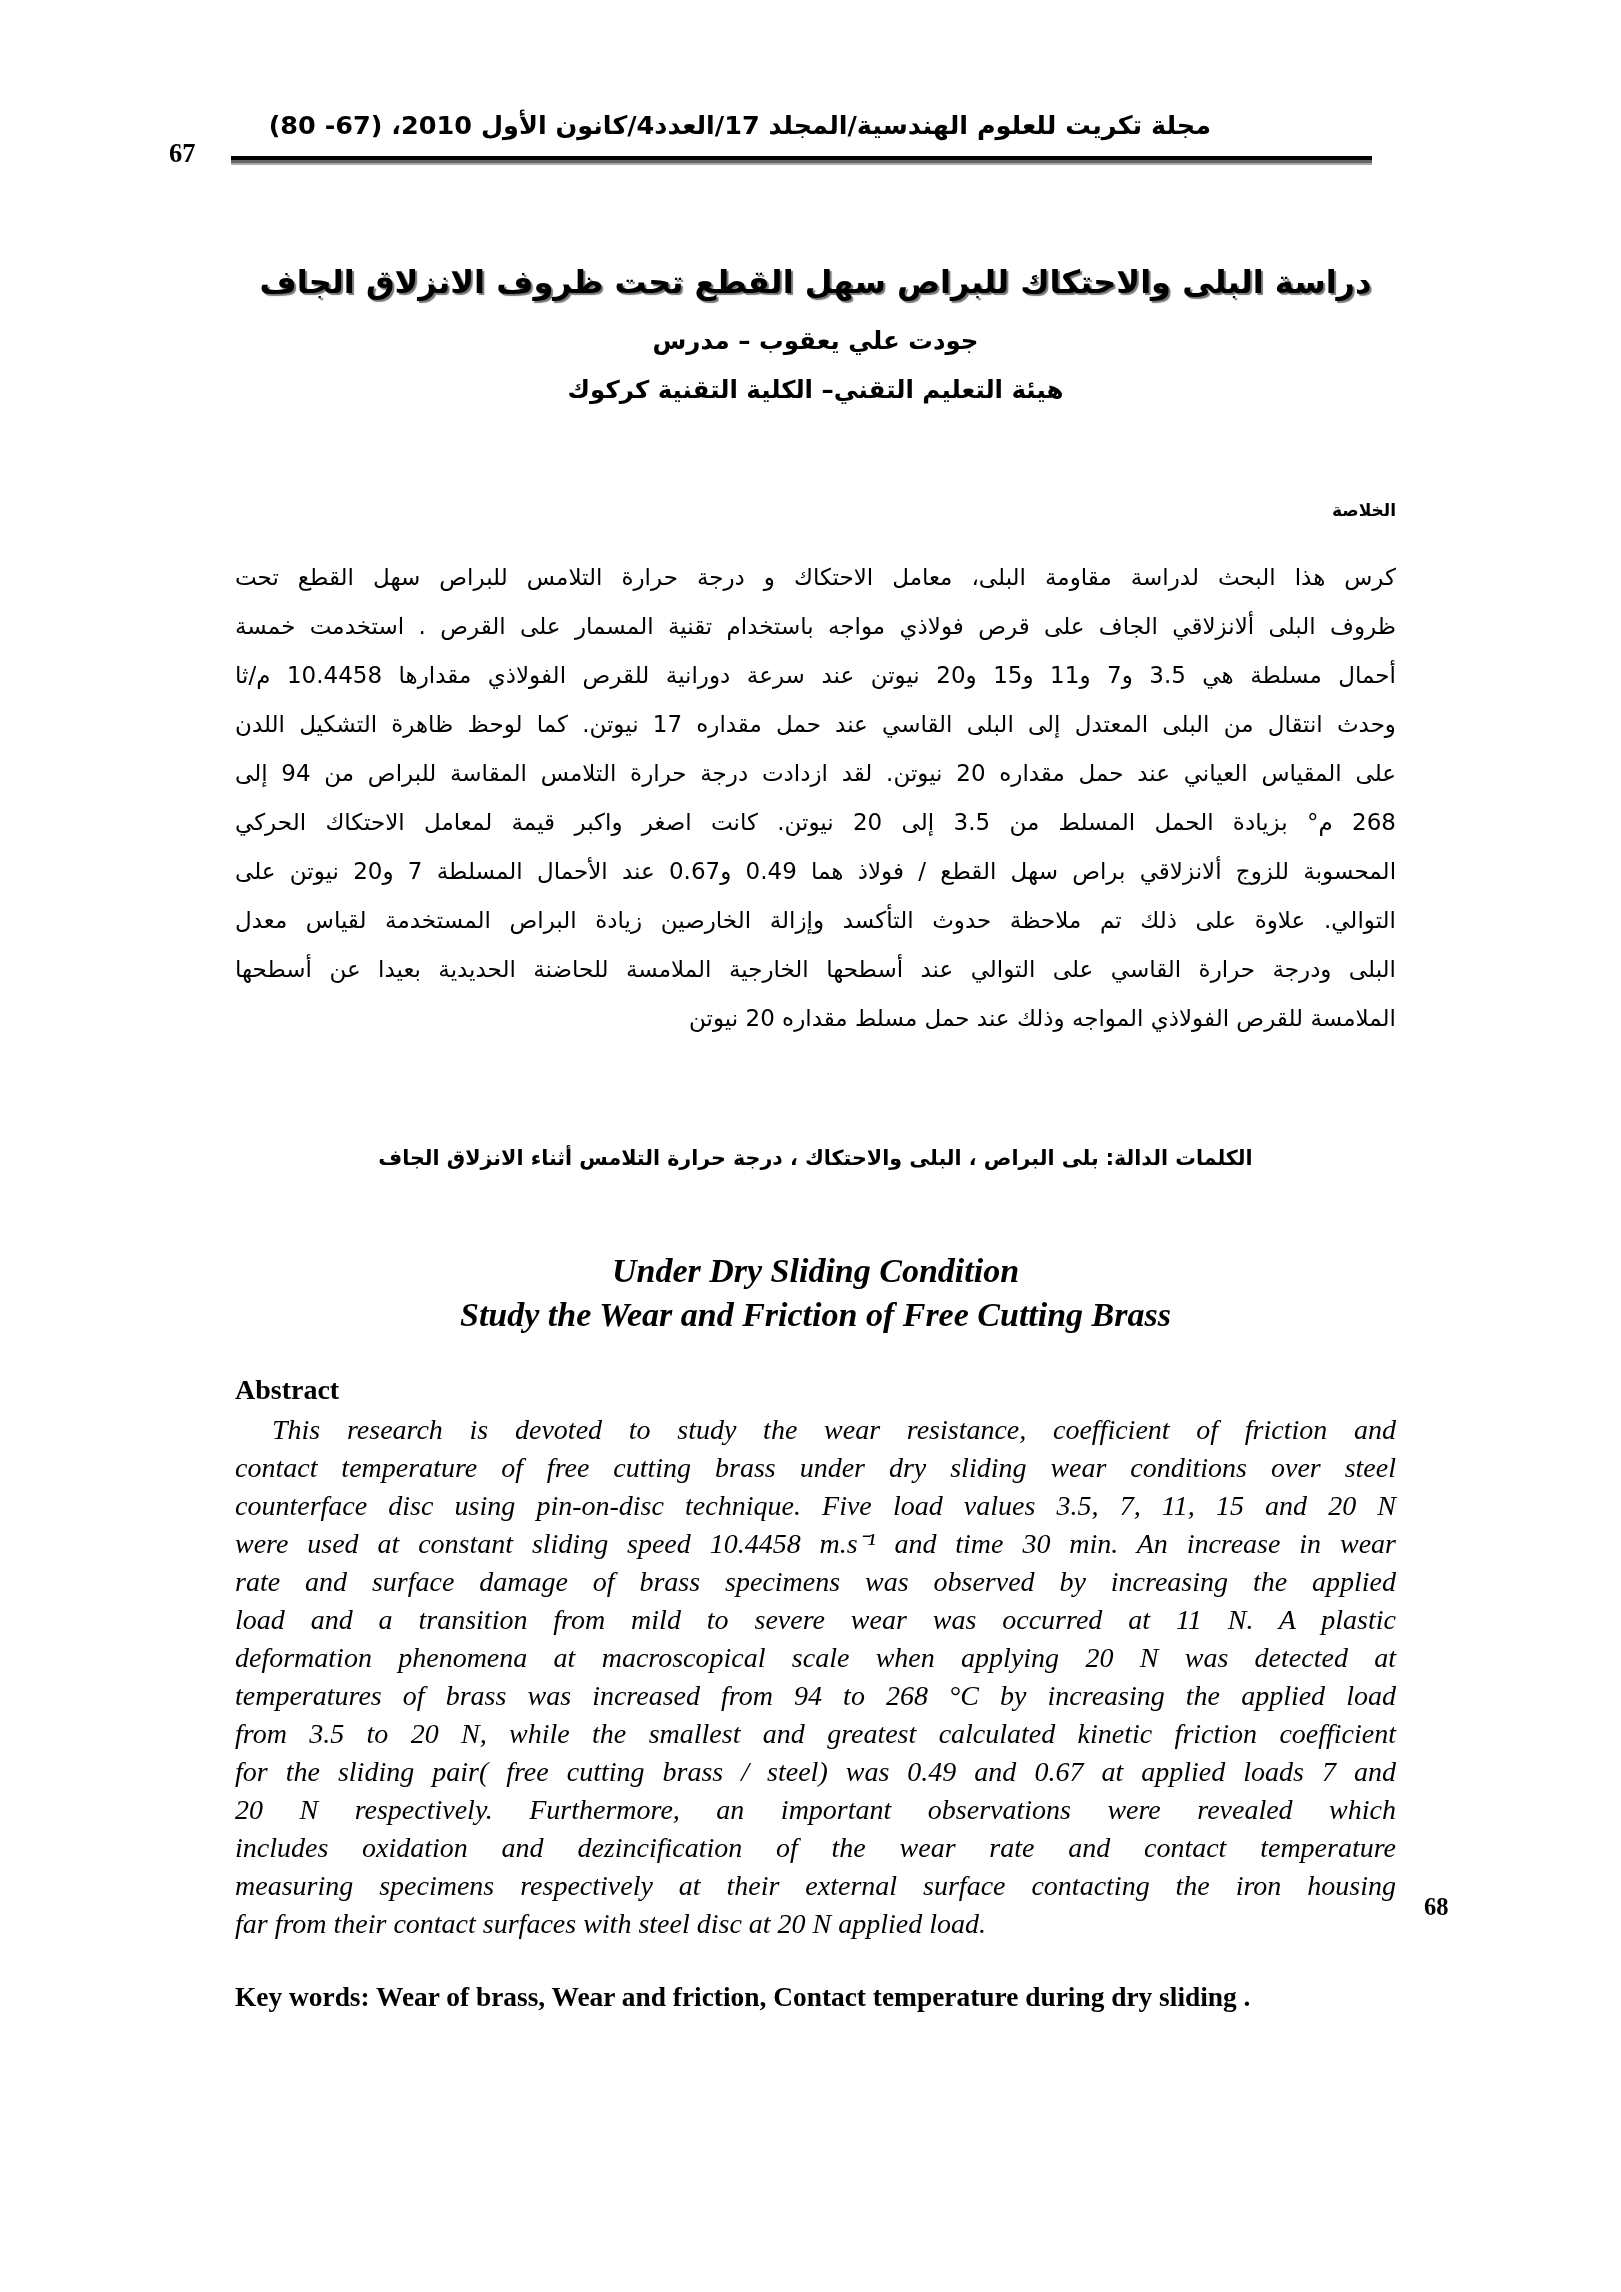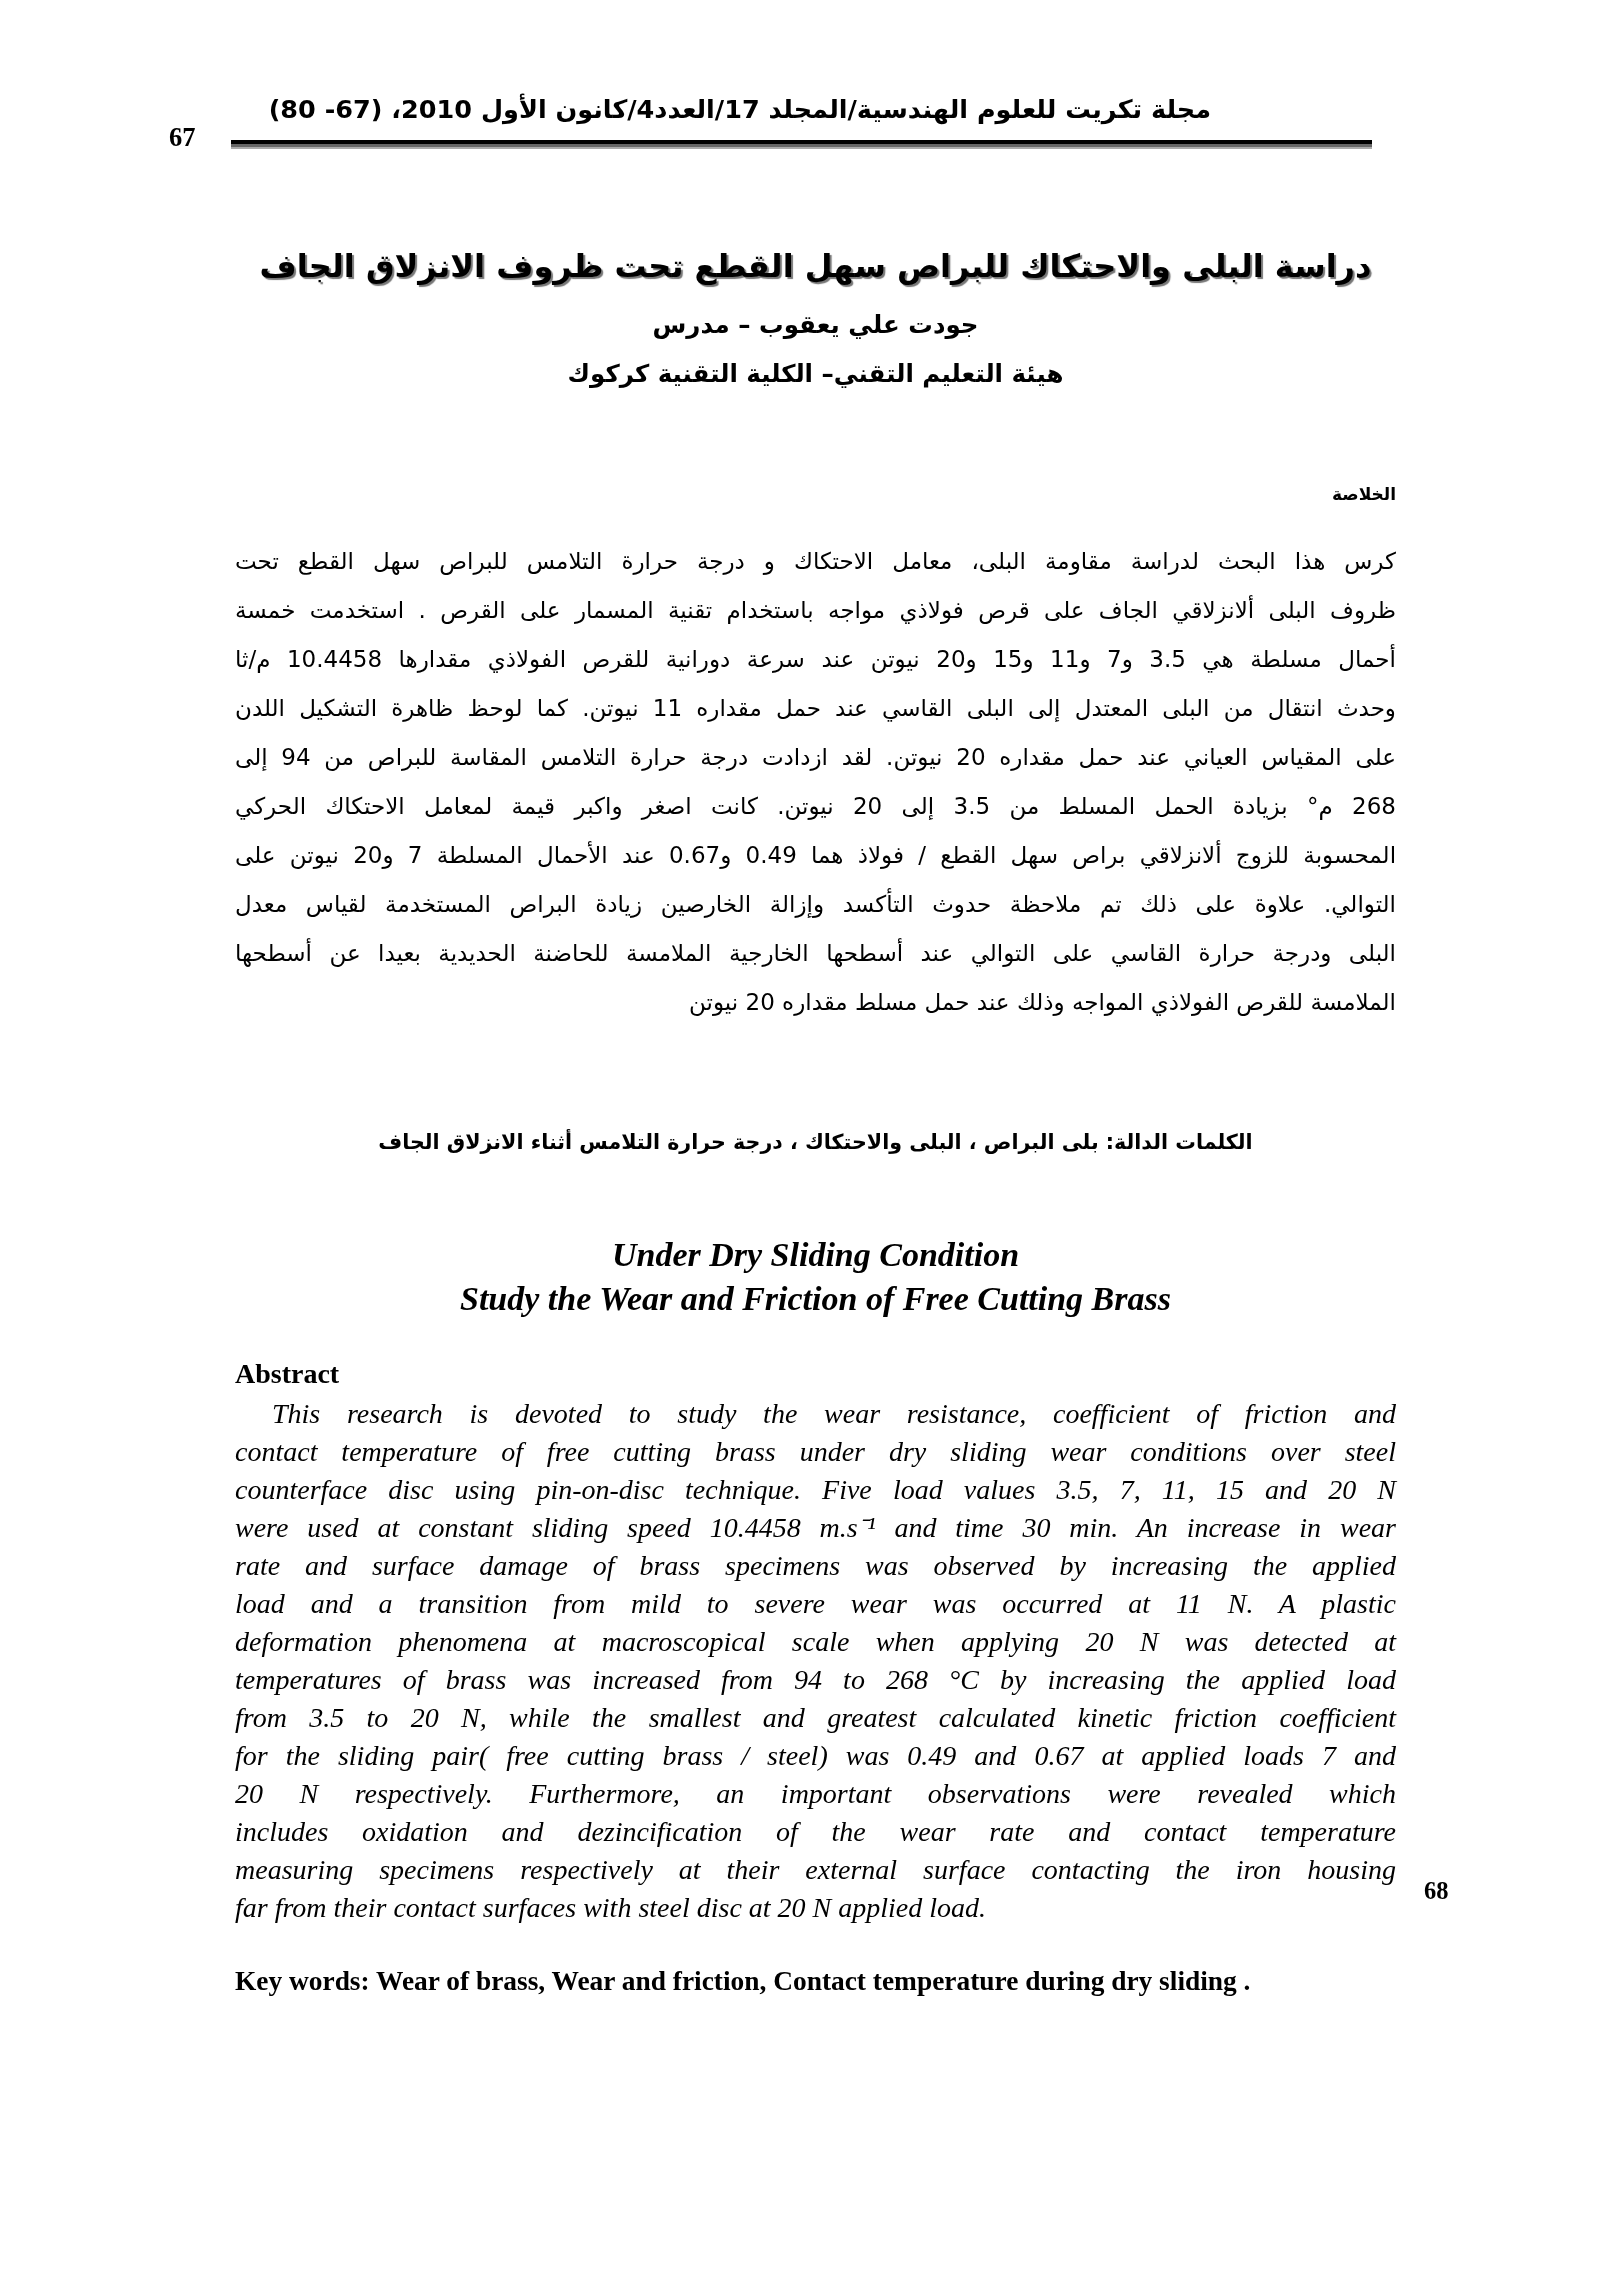--- a/index.html
+++ b/index.html
@@ -1,17 +1,17 @@
 <!DOCTYPE html>
 <html><head>
 <meta charset="utf-8">
 <style>
   html, body { margin:0; padding:0; background:#ffffff; }
   body { width:1621px; height:2293px; position:relative; overflow:hidden; color:#000; }
-  .abs { position:absolute; }
+  .abs { position:absolute;margin-top:16px; }
   .ar { font-family:"DejaVu Sans", sans-serif; direction:rtl; }
   .en { font-family:"Liberation Serif", serif; }
 
   #page-num-top { left:169px; top:122px; font-family:"Liberation Serif", serif; font-weight:bold; font-size:26.5px; }
   #journal-header { left:231px; width:980px; top:94px; text-align:right; font-weight:bold; font-size:25.5px; white-space:nowrap; }
   #header-rule { left:231px; top:140px; width:1141px; height:8.8px;
     background:linear-gradient(#000 0 3.9px, #666 3.9px 6.9px, #aaa 6.9px 8.8px); }
 
   #ar-title { left:235px; width:1161px; top:247px; text-align:center; font-weight:bold; font-size:32px;
     text-shadow:2px 2px 1px #777; white-space:nowrap; }
@@ -42,21 +42,21 @@
 
 <div class="abs ar" id="ar-title">دراسة البلى والاحتكاك للبراص سهل القطع تحت ظروف الانزلاق الجاف</div>
 <div class="abs ar" id="ar-author">جودت علي يعقوب  – مدرس</div>
 <div class="abs ar" id="ar-affil">هيئة التعليم التقني– الكلية التقنية كركوك</div>
 
 <div class="abs ar" id="ar-abs-head">الخلاصة</div>
 <div class="abs ar" id="ar-abs-body">
   <span class="line">كرس هذا البحث لدراسة مقاومة البلى، معامل الاحتكاك و درجة حرارة التلامس للبراص سهل القطع تحت</span>
   <span class="line">ظروف البلى ألانزلاقي  الجاف على قرص فولاذي مواجه باستخدام تقنية المسمار على القرص . استخدمت خمسة</span>
   <span class="line">أحمال مسلطة هي 3.5 و7 و11 و15 و20 نيوتن عند سرعة دورانية للقرص الفولاذي مقدارها 10.4458 م/ثا</span>
-  <span class="line">وحدث انتقال من البلى المعتدل إلى البلى القاسي عند حمل مقداره 11 نيوتن.  كما لوحظ ظاهرة التشكيل اللدن</span>
+  <span class="line">وحدث انتقال من البلى المعتدل إلى البلى القاسي عند حمل مقداره 17 نيوتن.  كما لوحظ ظاهرة التشكيل اللدن</span>
   <span class="line">على المقياس العياني عند حمل مقداره 20 نيوتن. لقد ازدادت درجة حرارة التلامس المقاسة للبراص من 94 إلى</span>
   <span class="line">268 م° بزيادة الحمل المسلط من 3.5 إلى 20 نيوتن. كانت اصغر واكبر قيمة لمعامل الاحتكاك الحركي</span>
   <span class="line">المحسوبة للزوج ألانزلاقي براص سهل القطع / فولاذ هما 0.49 و0.67 عند الأحمال المسلطة 7 و20 نيوتن على</span>
   <span class="line">التوالي. علاوة على ذلك تم ملاحظة حدوث التأكسد وإزالة الخارصين زيادة البراص المستخدمة لقياس معدل</span>
   <span class="line">البلى ودرجة حرارة القاسي على التوالي عند أسطحها الخارجية الملامسة للحاضنة الحديدية بعيدا عن أسطحها</span>
   <span class="line last">الملامسة للقرص الفولاذي المواجه وذلك عند حمل مسلط مقداره 20 نيوتن</span>
 </div>
 <div class="abs ar" id="ar-keywords">الكلمات الدالة: بلى البراص ، البلى والاحتكاك ، درجة حرارة التلامس أثناء الانزلاق الجاف</div>
 
 <div class="abs en" id="en-title">

